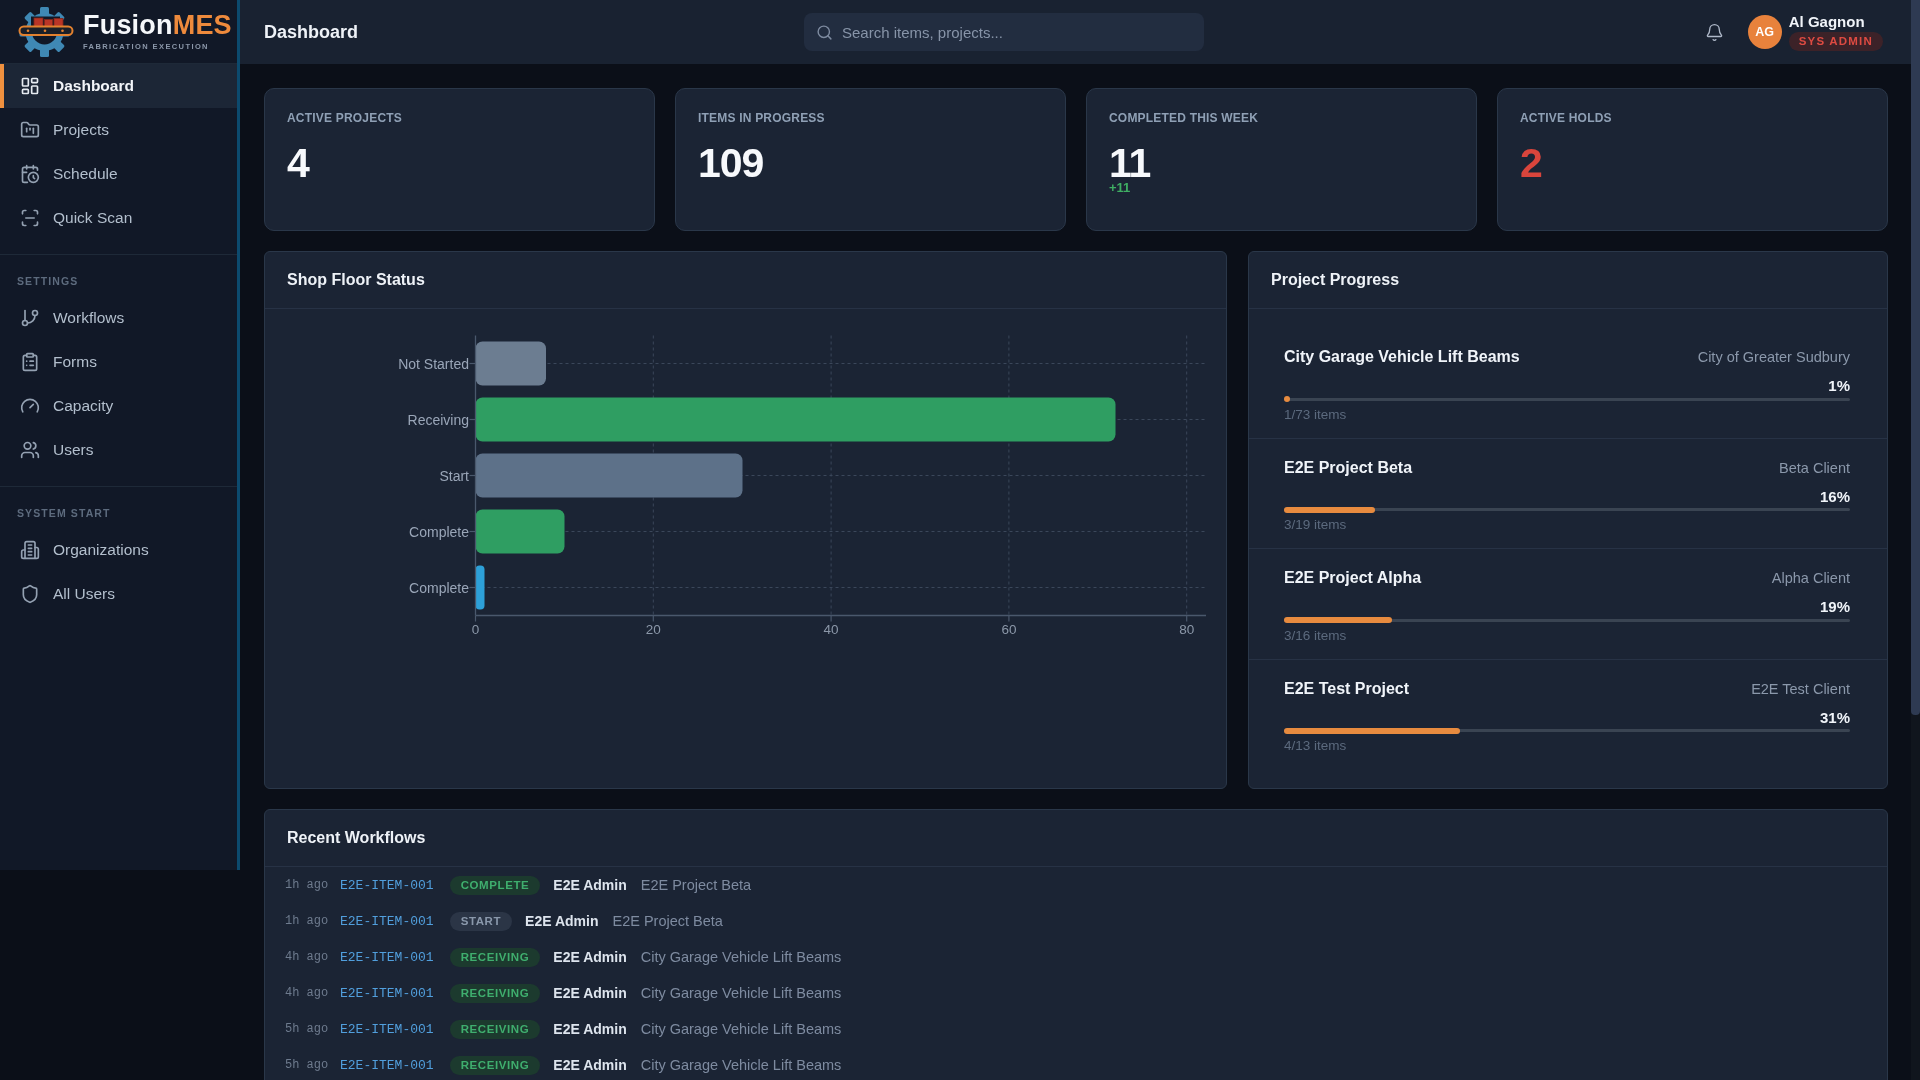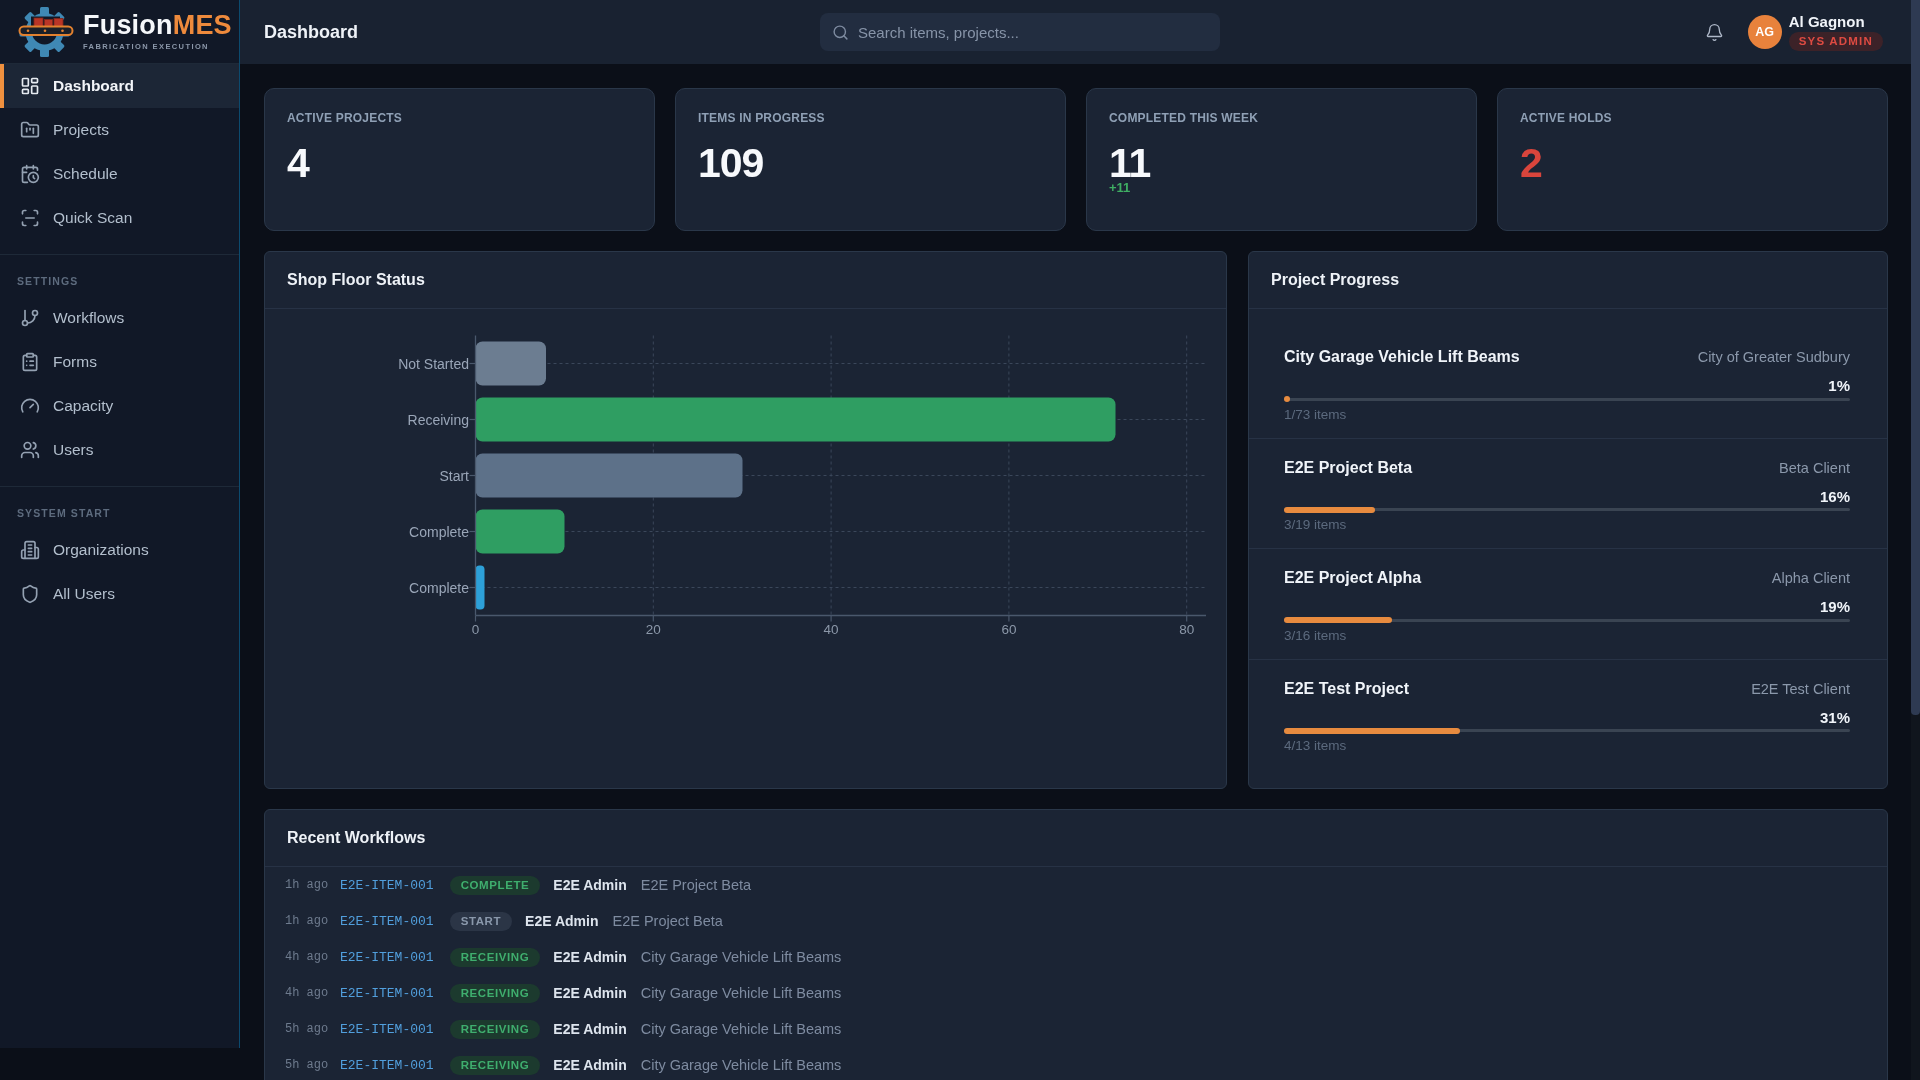--- a/index.html
+++ b/index.html
@@ -1,39 +1,39 @@
 <!DOCTYPE html>
 <html><head>
 <meta charset="utf-8">
 <style>
 * { margin:0; padding:0; box-sizing:border-box; }
 html,body { width:1920px; height:1080px; overflow:hidden; background:#0b0f18; font-family:"Liberation Sans",sans-serif; }
 body { display:flex; }
 
 
-.sidebar { width:240px; height:1048px; background:#111827; border-right:1px solid #0c4a6e; flex:0 0 240px; }
+.sidebar { width:240px; height:870px; background:#111827; border-right:3px solid #0c4a6e; flex:0 0 240px; }
 .logo { height:64px; display:flex; align-items:center; padding-left:18px; border-bottom:1px solid #1e2938; }
 .logo-text { margin-left:9px; }
 .brand { font-size:27px; font-weight:800; color:#f5f7fa; letter-spacing:0.2px; line-height:27px; }
 .brand .mes { color:#ee8a3c; }
 .tagline { font-size:7.5px; letter-spacing:1.4px; color:#8b97a9; font-weight:700; margin-top:3px; white-space:nowrap; }
 nav { padding-top:0; }
 .nitem { height:44px; display:flex; align-items:center; padding-left:20px; gap:13px; color:#b3bfcd; font-size:15.5px; position:relative; }
 .nitem svg { width:20px; height:20px; stroke:#94a1b2; stroke-width:2; fill:none; stroke-linecap:round; stroke-linejoin:round; flex:0 0 20px; }
 .nitem.active { background:#1c2636; color:#f2f5f9; font-weight:600; }
 .nitem.active svg { stroke:#e6ebf1; }
 .nitem.active::before { content:""; position:absolute; left:0; top:0; bottom:0; width:4px; background:#f0913f; }
 .navsec { margin-top:14px; border-top:1px solid #1e2938; padding-top:20px; }
 .navsec h3 { font-size:10.5px; font-weight:700; letter-spacing:1.1px; color:#5d6b7e; padding:0 0 9px 17px; }
 
 
 .main { flex:1; position:relative; }
 .topbar { height:64px; background:#192231; display:flex; align-items:center; padding:0 37px 0 24px; position:relative; }
 .pagetitle { font-size:18px; font-weight:700; color:#eef2f7; }
-.search { position:absolute; left:580px; top:13px; width:400px; height:38px; background:#222d40; border:none; border-radius:8px; display:flex; align-items:center; padding:0 12px; gap:9px; }
+.search { position:absolute; left:564px; top:13px; width:400px; height:38px; background:#222d40; border:none; border-radius:8px; display:flex; align-items:center; padding:0 12px; gap:9px; }
 .search svg { width:17px; height:17px; stroke:#7e8ba0; stroke-width:2; fill:none; stroke-linecap:round; }
 .search span { color:#8794a8; font-size:15px; }
 .tright { margin-left:auto; display:flex; align-items:center; }
 .bell svg { width:19px; height:19px; stroke:#aeb8c8; stroke-width:1.7; fill:none; stroke-linecap:round; stroke-linejoin:round; display:block; }
 .avatar { width:34px; height:34px; border-radius:50%; background:#e8823c; color:#fff; font-size:12.5px; font-weight:700; display:flex; align-items:center; justify-content:center; margin-left:24px; }
 .uinfo { margin-left:7px; }
 .uname { font-size:15px; font-weight:700; color:#f0f4f9; line-height:17px; }
 .urole { display:inline-block; margin-top:2px; background:#3c2228; color:#de4b42; font-size:11.5px; font-weight:700; letter-spacing:1.2px; padding:3px 10px; border-radius:10px; line-height:13px; }
 
 .content { padding:24px 32px 24px 24px; }

